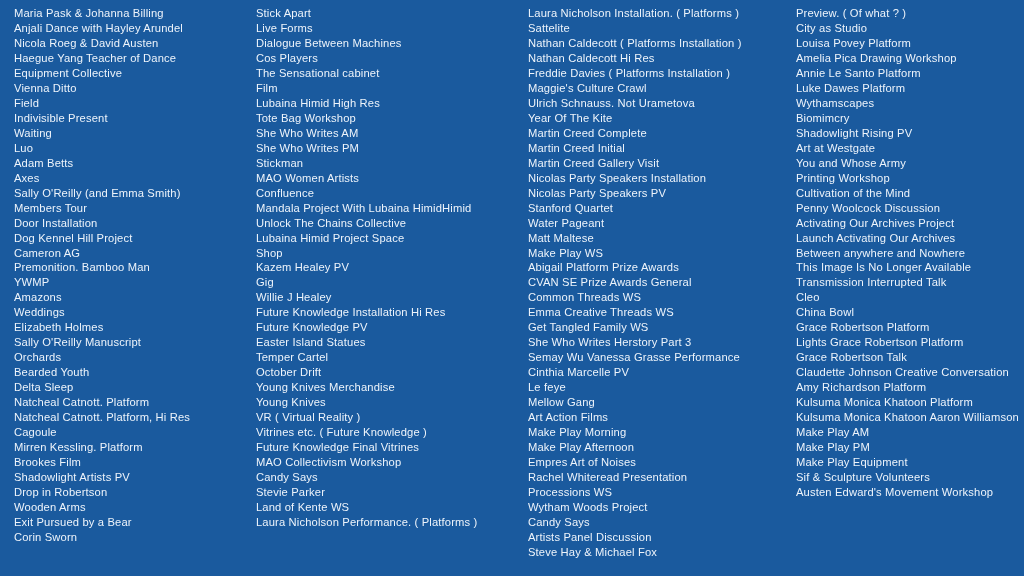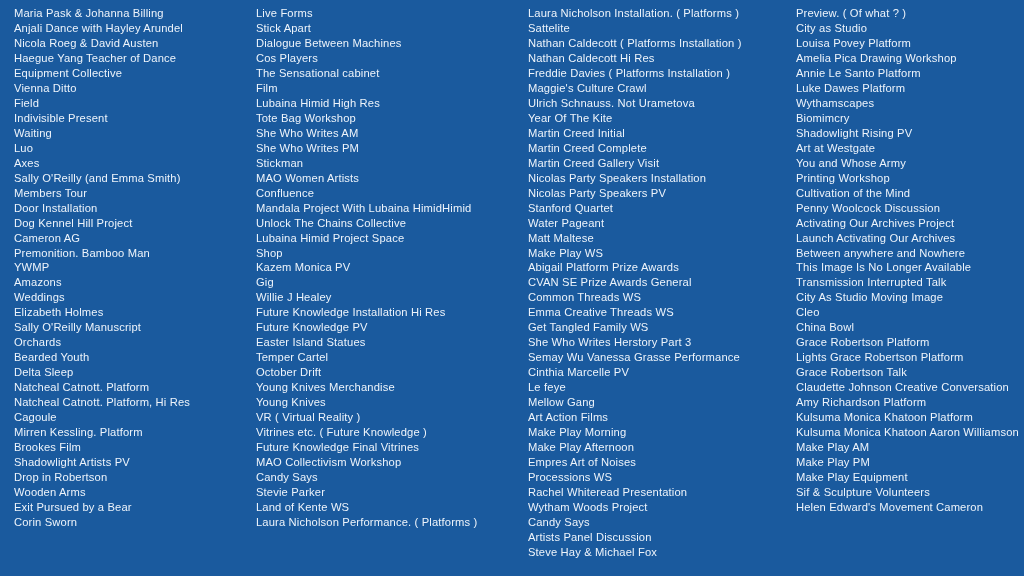--- a/index.html
+++ b/index.html
@@ -51,20 +51,21 @@
       <div class="entry">Maria Pask &amp; Johanna Billing</div>
       <div class="entry">Anjali Dance with Hayley Arundel</div>
       <div class="entry">Nicola Roeg &amp; David Austen</div>
       <div class="entry">Haegue Yang Teacher of Dance</div>
       <div class="entry">Equipment Collective</div>
       <div class="entry">Vienna Ditto</div>
       <div class="entry">Field</div>
       <div class="entry">Indivisible Present</div>
       <div class="entry">Waiting</div>
       <div class="entry">Luo</div>
+      <div class="entry">Adam Betts</div>
       <div class="entry">Axes</div>
       <div class="entry">Sally O'Reilly (and Emma Smith)</div>
       <div class="entry">Members Tour</div>
       <div class="entry">Door Installation</div>
       <div class="entry">Dog Kennel Hill Project</div>
       <div class="entry">Cameron AG</div>
       <div class="entry">Premonition. Bamboo Man</div>
       <div class="entry">YWMP</div>
       <div class="entry">Amazons</div>
       <div class="entry">Weddings</div>
@@ -78,38 +79,38 @@
       <div class="entry">Cagoule</div>
       <div class="entry">Mirren Kessling.  Platform</div>
       <div class="entry">Brookes Film</div>
       <div class="entry">Shadowlight Artists PV</div>
       <div class="entry">Drop in Robertson</div>
       <div class="entry">Wooden Arms</div>
       <div class="entry">Exit Pursued by a Bear</div>
       <div class="entry">Corin Sworn</div>
     </div>
   <div class="column col-1">
+      <div class="entry">Stick Apart</div>
       <div class="entry">Live Forms</div>
-      <div class="entry">Stick Apart</div>
       <div class="entry">Dialogue Between Machines</div>
       <div class="entry">Cos Players</div>
       <div class="entry">The Sensational cabinet</div>
       <div class="entry">Film</div>
       <div class="entry">Lubaina Himid High Res</div>
       <div class="entry">Tote Bag Workshop</div>
       <div class="entry">She Who Writes AM</div>
       <div class="entry">She Who Writes PM</div>
       <div class="entry">Stickman</div>
       <div class="entry">MAO Women Artists</div>
       <div class="entry">Confluence</div>
       <div class="entry">Mandala Project With Lubaina HimidHimid</div>
       <div class="entry">Unlock The Chains Collective</div>
       <div class="entry">Lubaina Himid Project Space</div>
       <div class="entry">Shop</div>
-      <div class="entry">Kazem Monica PV</div>
+      <div class="entry">Kazem Healey PV</div>
       <div class="entry">Gig</div>
       <div class="entry">Willie J Healey</div>
       <div class="entry">Future Knowledge Installation Hi Res</div>
       <div class="entry">Future Knowledge PV</div>
       <div class="entry">Easter Island Statues</div>
       <div class="entry">Temper Cartel</div>
       <div class="entry">October Drift</div>
       <div class="entry">Young Knives Merchandise</div>
       <div class="entry">Young Knives</div>
       <div class="entry">VR ( Virtual Reality )</div>
@@ -123,22 +124,22 @@
     </div>
   <div class="column col-2">
       <div class="entry">Laura Nicholson Installation. ( Platforms )</div>
       <div class="entry">Sattelite</div>
       <div class="entry">Nathan Caldecott ( Platforms Installation )</div>
       <div class="entry">Nathan Caldecott Hi Res</div>
       <div class="entry">Freddie Davies ( Platforms Installation )</div>
       <div class="entry">Maggie's Culture Crawl</div>
       <div class="entry">Ulrich Schnauss. Not Urametova</div>
       <div class="entry">Year Of The Kite</div>
+      <div class="entry">Martin Creed Complete</div>
       <div class="entry">Martin Creed Initial</div>
-      <div class="entry">Martin Creed Complete</div>
       <div class="entry">Martin Creed Gallery Visit</div>
       <div class="entry">Nicolas Party Speakers Installation</div>
       <div class="entry">Nicolas Party Speakers PV</div>
       <div class="entry">Stanford Quartet</div>
       <div class="entry">Water Pageant</div>
       <div class="entry">Matt Maltese</div>
       <div class="entry">Make Play WS</div>
       <div class="entry">Abigail Platform Prize Awards</div>
       <div class="entry">CVAN SE Prize Awards General</div>
       <div class="entry">Common Threads WS</div>
@@ -146,22 +147,22 @@
       <div class="entry">Get Tangled Family WS</div>
       <div class="entry">She Who Writes Herstory Part 3</div>
       <div class="entry">Semay Wu Vanessa Grasse Performance</div>
       <div class="entry">Cinthia Marcelle PV</div>
       <div class="entry">Le feye</div>
       <div class="entry">Mellow Gang</div>
       <div class="entry">Art Action Films</div>
       <div class="entry">Make Play Morning</div>
       <div class="entry">Make Play Afternoon</div>
       <div class="entry">Empres Art of Noises</div>
+      <div class="entry">Rachel Whiteread Presentation</div>
       <div class="entry">Processions WS</div>
-      <div class="entry">Rachel Whiteread Presentation</div>
       <div class="entry">Wytham Woods Project</div>
       <div class="entry">Candy Says</div>
       <div class="entry">Artists Panel Discussion</div>
       <div class="entry">Steve Hay &amp; Michael Fox</div>
     </div>
   <div class="column col-3">
       <div class="entry">Preview. ( Of what ? )</div>
       <div class="entry">City as Studio</div>
       <div class="entry">Louisa Povey Platform</div>
       <div class="entry">Amelia Pica Drawing Workshop</div>
@@ -173,29 +174,28 @@
       <div class="entry">Art at Westgate</div>
       <div class="entry">You and Whose Army</div>
       <div class="entry">Printing Workshop</div>
       <div class="entry">Cultivation of the Mind</div>
       <div class="entry">Penny Woolcock Discussion</div>
       <div class="entry">Activating Our Archives Project</div>
       <div class="entry">Launch Activating Our Archives</div>
       <div class="entry">Between anywhere and Nowhere</div>
       <div class="entry">This Image Is No Longer Available</div>
       <div class="entry">Transmission Interrupted Talk</div>
-      <div class="entry">City As Studio Moving Image</div>
       <div class="entry">Cleo</div>
       <div class="entry">China Bowl</div>
       <div class="entry">Grace Robertson Platform</div>
       <div class="entry">Lights Grace Robertson Platform</div>
       <div class="entry">Grace Robertson Talk</div>
       <div class="entry">Claudette Johnson Creative Conversation</div>
       <div class="entry">Amy Richardson Platform</div>
       <div class="entry">Kulsuma Monica Khatoon Platform</div>
       <div class="entry">Kulsuma Monica Khatoon Aaron Williamson</div>
       <div class="entry">Make Play AM</div>
       <div class="entry">Make Play PM</div>
       <div class="entry">Make Play Equipment</div>
       <div class="entry">Sif &amp; Sculpture Volunteers</div>
-      <div class="entry">Helen Edward's Movement Cameron</div>
+      <div class="entry">Austen Edward's Movement Workshop</div>
     </div>
 </div>
 
 </body></html>

